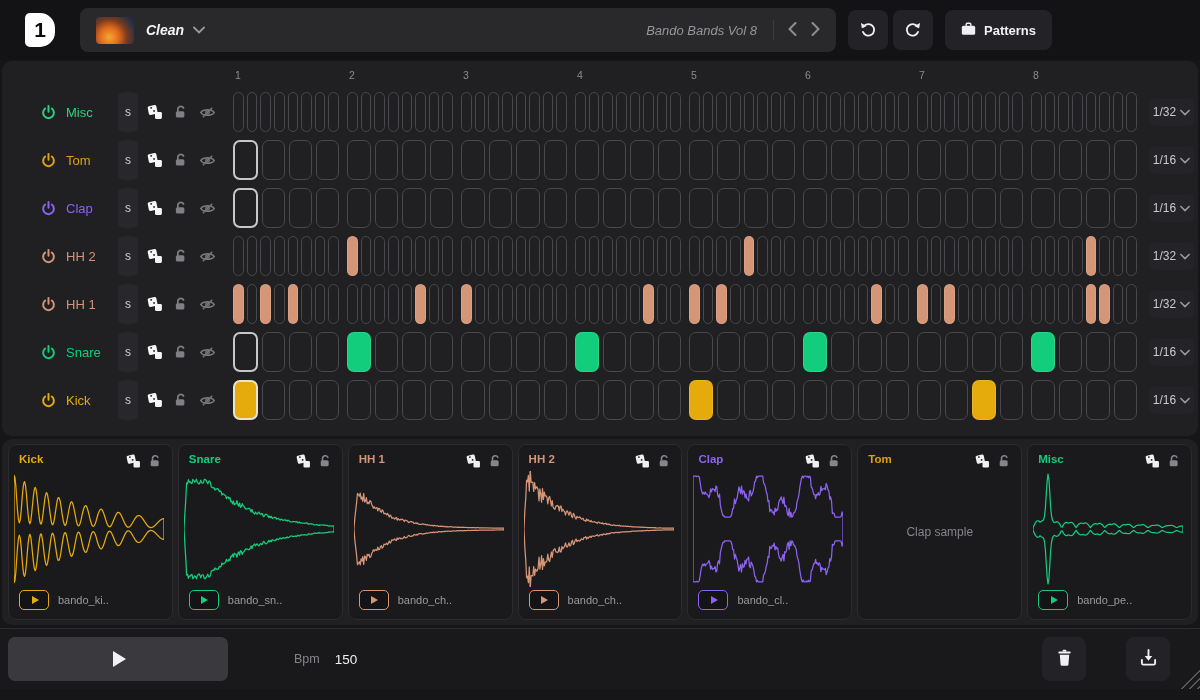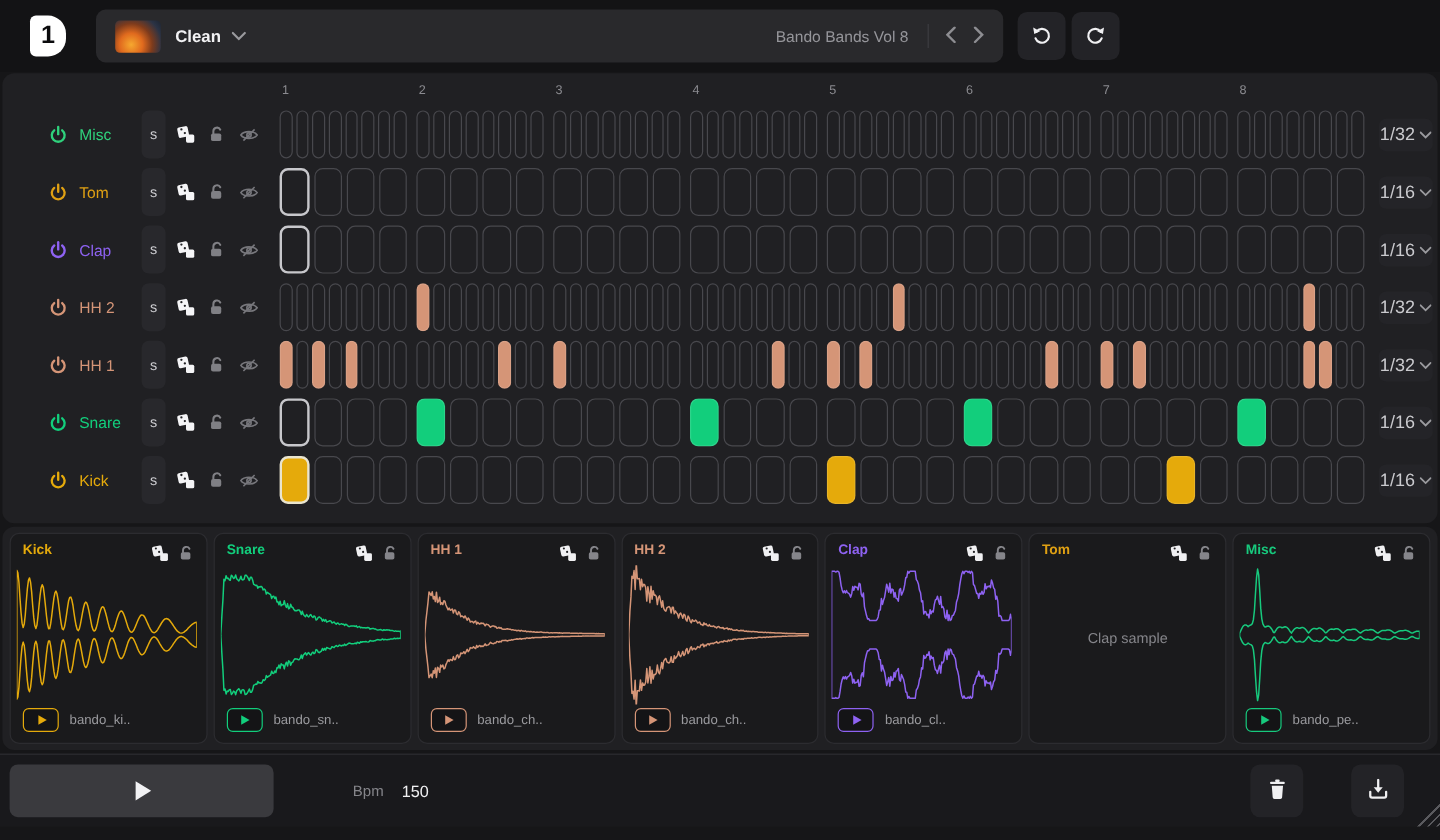--- a/index.html
+++ b/index.html
@@ -3,21 +3,21 @@
 <meta charset="utf-8">
 <style>
   * { margin:0; padding:0; box-sizing:border-box; }
   html,body { width:1200px; height:700px; overflow:hidden; }
   body { background:#161618; font-family:"Liberation Sans", sans-serif; color:#e8e8ea; }
 
   
   .header { height:60px; display:flex; align-items:center; background:#131315; padding-right:14px; }
   .logo-box { width:80px; display:flex; justify-content:center; align-items:center; }
   .logo { width:30px; height:34px; background:#ffffff; border-radius:5px 15px 15px 5px; display:flex; align-items:center; justify-content:center; color:#0b0b0d; font-weight:bold; font-size:21px; }
-  .kit-bar { width:756px; height:44px; background:#29292c; border-radius:8px; display:flex; align-items:center; padding:10px 16px; }
+  .kit-bar { width:756px; height:44px; background:#29292c; border-radius:8px; display:flex; align-items:center; padding:10px 16px;font-style:italic; }
   .kit-thumb { width:38px; height:27px; border-radius:4px; background:radial-gradient(circle at 35% 75%, #f6a82f 0%, #e06a1e 30%, #7e3b1c 55%, #2b3345 80%, #1d2430 100%); }
   .kit-name { margin-left:12px; font-weight:bold; font-size:14px; color:#f2f2f4; }
   .chev { display:inline-flex; color:#9a9a9e; }
   .kit-chev { margin-left:9px; }
   .kit-spacer { flex:1; }
   .pack-name { font-size:13px; color:#95959a; }
   .pack-divider { width:1px; height:20px; background:#3c3c41; margin-left:16px; }
   .nav-btn { background:none; border:none; color:#8d8d92; margin-left:14px; cursor:pointer; display:flex; align-items:center; }
   .gen-btn { margin-left:10px; height:44px; padding:0 26px; background:#7a5af5; color:#fff; border:none; border-radius:8px; font-weight:bold; font-size:14px; display:flex; align-items:center; gap:9px; cursor:pointer; font-family:inherit; }
   .sq-btn { width:40px; height:40px; background:#232327; border:none; border-radius:8px; color:#ededf0; display:flex; align-items:center; justify-content:center; cursor:pointer; }
@@ -40,21 +40,21 @@
   .grid { display:flex; gap:8px; margin-left:17px; }
   .group { width:106px; display:flex; }
   .group.r16 { gap:4px; }
   .group.r32 { gap:3px; }
   .step { flex:1; height:40px; background:transparent; border:1px solid #48484d; cursor:pointer; padding:0; }
   .group.r16 .step { border-radius:7px; }
   .group.r32 .step { border-radius:10px; }
   .step.active { background:var(--c); border-color:rgba(255,255,255,0.12); }
   .step.hl { border:2px solid #c7c7cb; }
   .step.active.hl { border:2px solid #e9e4cf; }
-  .rate { margin-left:12px; width:45px; height:27px; background:#242428; border:none; border-radius:6px; color:#cacace; font-size:15px; display:flex; align-items:center; justify-content:center; gap:4px; cursor:pointer; font-family:inherit; }
+  .rate { margin-left:12px; width:45px; height:27px; background:#242428; border:none; border-radius:6px; color:#cacace; font-size:12px; display:flex; align-items:center; justify-content:center; gap:4px; cursor:pointer; font-family:inherit; }
 
   
   .pads { background:#202023; margin:3px 2px 0 2px; border-radius:10px; padding:5px 6px; display:flex; gap:5px; }
   .pad { position:relative; flex:1; height:176px; background:#1a1a1c; border:1px solid #2c2c30; border-radius:8px; cursor:pointer; }
   .pad-head { position:absolute; top:8px; left:10px; right:9px; display:flex; align-items:flex-start; }
   .pad-title { font-size:11.5px; font-weight:bold; }
   .pad-head-icons { margin-left:auto; display:flex; gap:7px; align-items:center; }
   .pad-icon { width:15px; height:15px; display:inline-flex; cursor:pointer; }
   .pad-icon.dice { color:#f0f0f2; }
   .pad-icon.lockg { color:#85858a; }
@@ -110,20 +110,27 @@
           <path d="M5.2 7.2 A6.4 6.4 0 1 1 4.4 13.2" fill="none" stroke="#f0f0f2" stroke-width="2" stroke-linecap="round"></path>
           <polygon points="2.2,3.2 3.2,9.2 8.6,6.6" fill="#f0f0f2"></polygon>
         </svg></span>
   </button>
   <button class="sq-btn redo-btn">
     <span><svg width="18" height="18" viewBox="0 0 20 20">
           <path d="M14.8 7.2 A6.4 6.4 0 1 0 15.6 13.2" fill="none" stroke="#f0f0f2" stroke-width="2" stroke-linecap="round"></path>
           <polygon points="17.8,3.2 16.8,9.2 11.4,6.6" fill="#f0f0f2"></polygon>
         </svg></span>
   </button>
+  <button class="patterns-btn">
+    <span><svg width="15" height="14" viewBox="0 0 18 16">
+          <path d="M6.2 4 V2.6 A1.6 1.6 0 0 1 7.8 1 h2.4 A1.6 1.6 0 0 1 11.8 2.6 V4" fill="none" stroke="#f0f0f2" stroke-width="1.8"></path>
+          <rect x="1" y="4" width="16" height="11" rx="2" fill="#f0f0f2"></rect>
+        </svg></span>
+    <span>Patterns</span>
+  </button>
 </div>
 
 <div class="seq">
   <div class="num-row" id="numRow">
       <div class="num-cell">1</div>
       <div class="num-cell">2</div>
       <div class="num-cell">3</div>
       <div class="num-cell">4</div>
       <div class="num-cell">5</div>
       <div class="num-cell">6</div>

